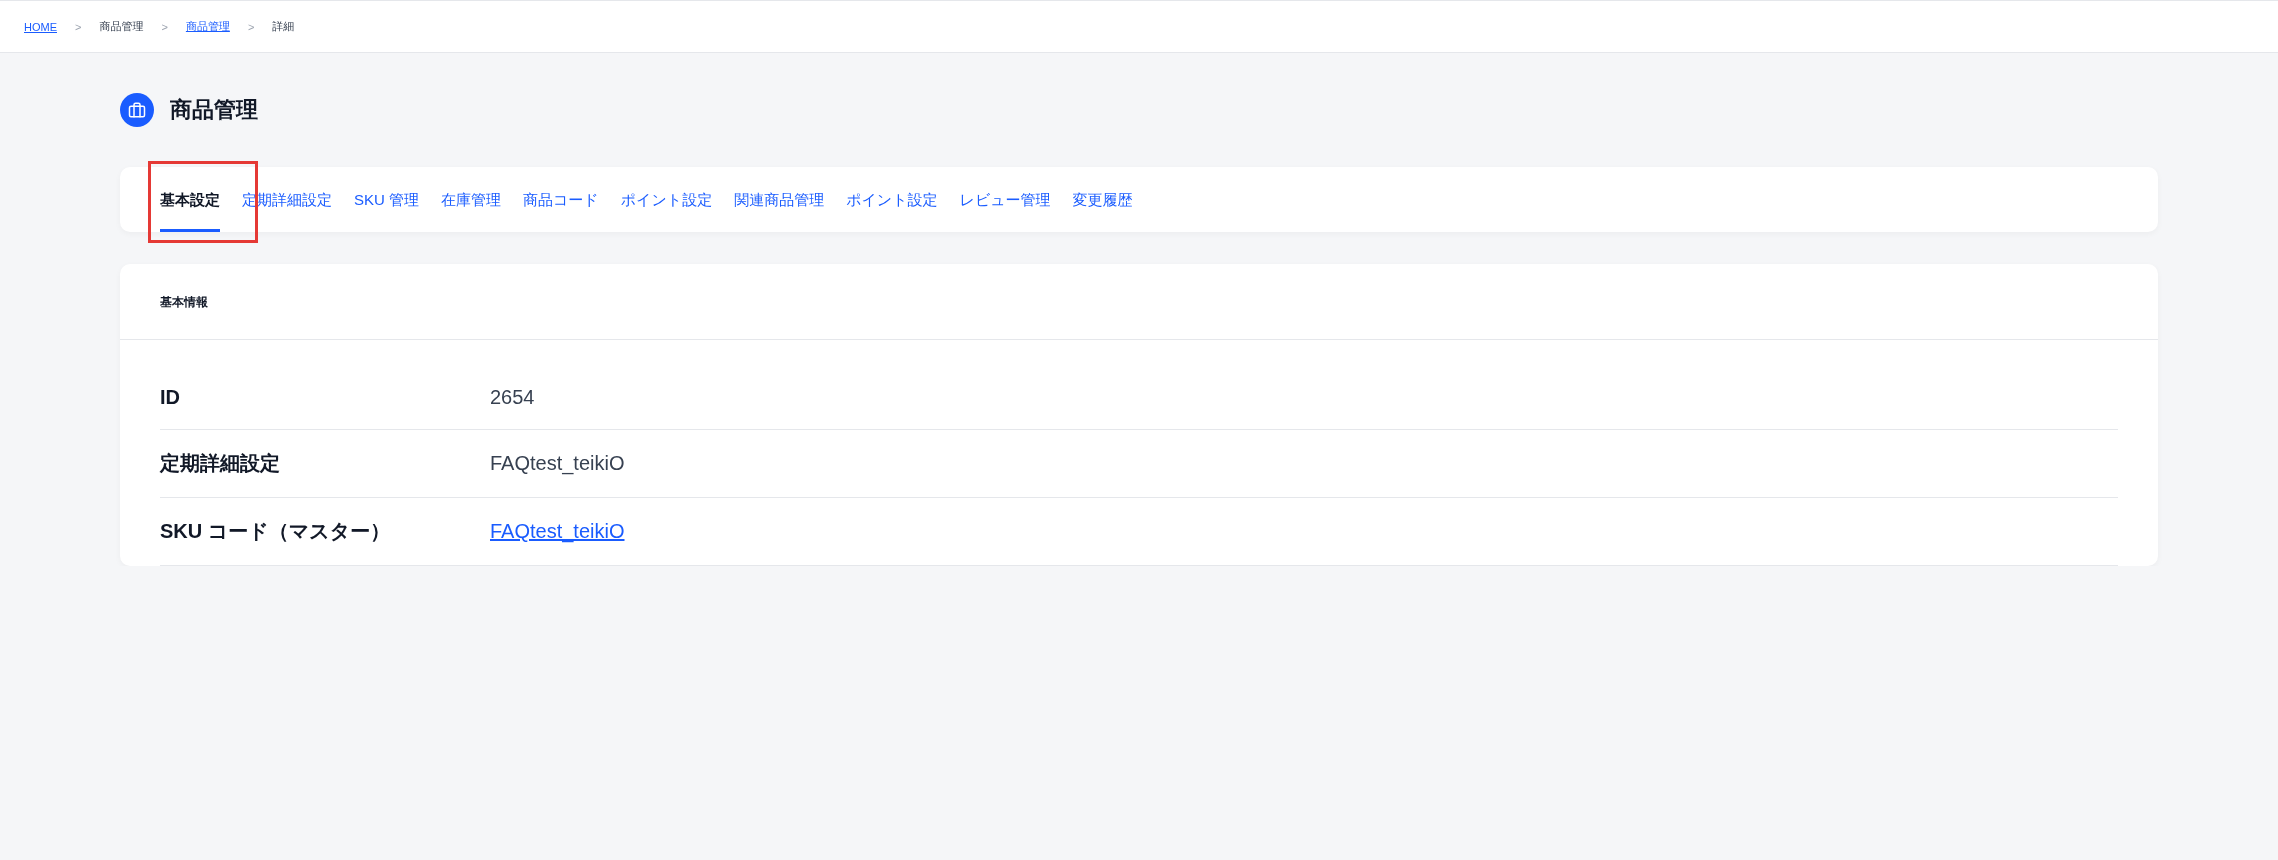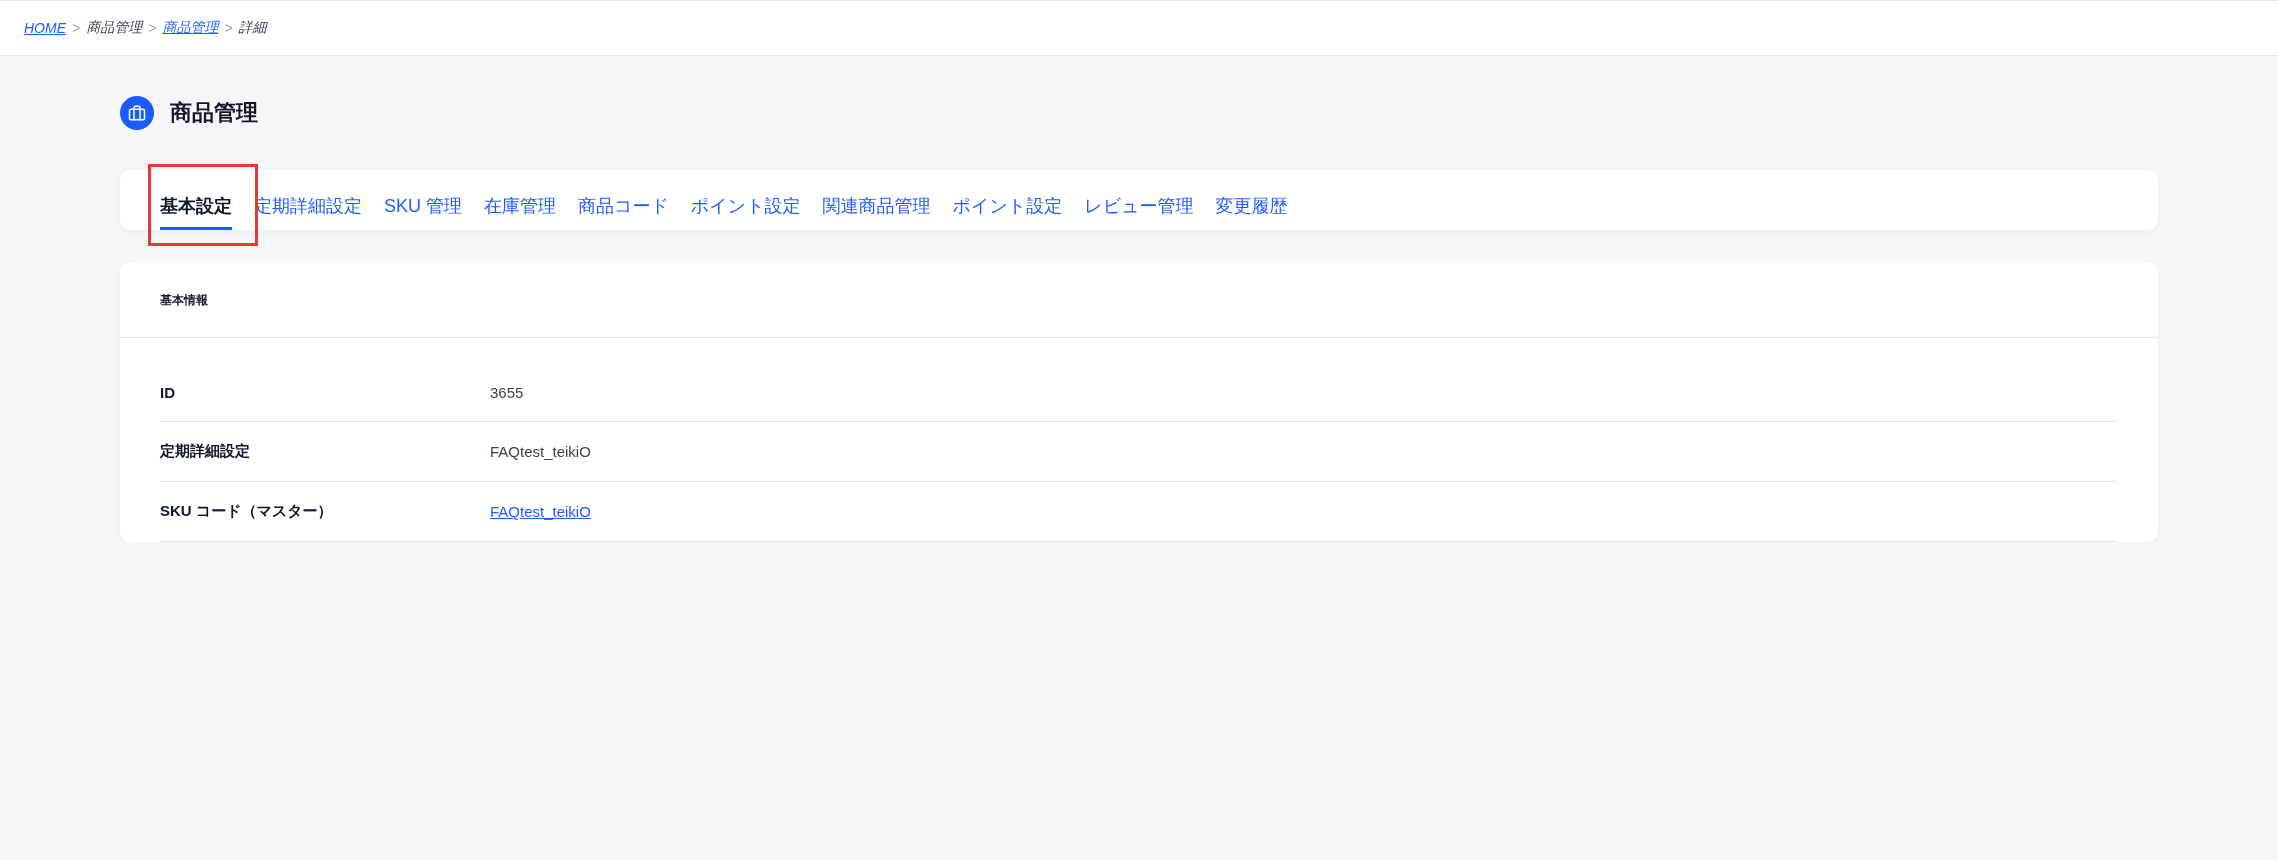--- a/index.html
+++ b/index.html
@@ -7,25 +7,24 @@
     font-family: -apple-system, "Hiragino Kaku Gothic ProN", "Hiragino Sans", Meiryo, sans-serif;
     background: #f5f6f8;
     color: #1f2937;
     width: 2278px;
   }
   .breadcrumb {
     background: #ffffff;
     border-top: 1px solid #e5e7eb;
     border-bottom: 1px solid #e5e7eb;
     padding: 18px 24px;
-    font-size: 14px;
+    font-size: 11px;
     display: flex;
     align-items: center;
-    gap: 6px;
-    font-style: italic;
+    gap: 18px;
   }
   .breadcrumb .crumb-link {
     color: #1a5cff;
     text-decoration: underline;
     cursor: pointer;
   }
   .breadcrumb .crumb-text {
     color: #374151;
   }
   .breadcrumb .sep {
@@ -62,22 +61,22 @@
   .tabs-card {
     position: relative;
     padding: 0 40px;
   }
   .tabs {
     display: flex;
     gap: 22px;
     align-items: stretch;
   }
   .tab {
-    padding: 24px 0 12px 0;
-    font-size: 18px;
+    padding: 24px 0 22px 0;
+    font-size: 15px;
     color: #1a5cff;
     cursor: pointer;
     position: relative;
   }
   .tab.active {
     color: #111827;
     font-weight: 600;
   }
   .tab.active::after {
     content: "";
@@ -103,21 +102,21 @@
     border-bottom: 1px solid #e5e7eb;
   }
   .kv-list {
     padding: 26px 40px 0 40px;
   }
   .kv-row {
     display: flex;
     align-items: center;
     padding: 20px 0;
     border-bottom: 1px solid #e5e7eb;
-    font-size: 15px;
+    font-size: 20px;
   }
   .kv-key {
     width: 330px;
     font-weight: 700;
     color: #111827;
   }
   .kv-val {
     color: #374151;
   }
   .kv-val.link {
@@ -164,21 +163,21 @@
         <div class="tab">変更履歴</div>
       </div>
     <div class="red-box" id="highlight" style="left: 28px; top: -6px; width: 110px; height: 82px;"></div>
   </div>
 
   <div class="card section-card">
     <div class="section-header">基本情報</div>
     <div class="kv-list" id="kv-list">
         <div class="kv-row">
           <div class="kv-key">ID</div>
-          <div class="kv-val">3655</div>
+          <div class="kv-val">2654</div>
         </div>
         <div class="kv-row">
           <div class="kv-key">定期詳細設定</div>
           <div class="kv-val">FAQtest_teikiO</div>
         </div>
         <div class="kv-row">
           <div class="kv-key">SKU コード（マスター）</div>
           <div class="kv-val link">FAQtest_teikiO</div>
         </div>
       </div>

